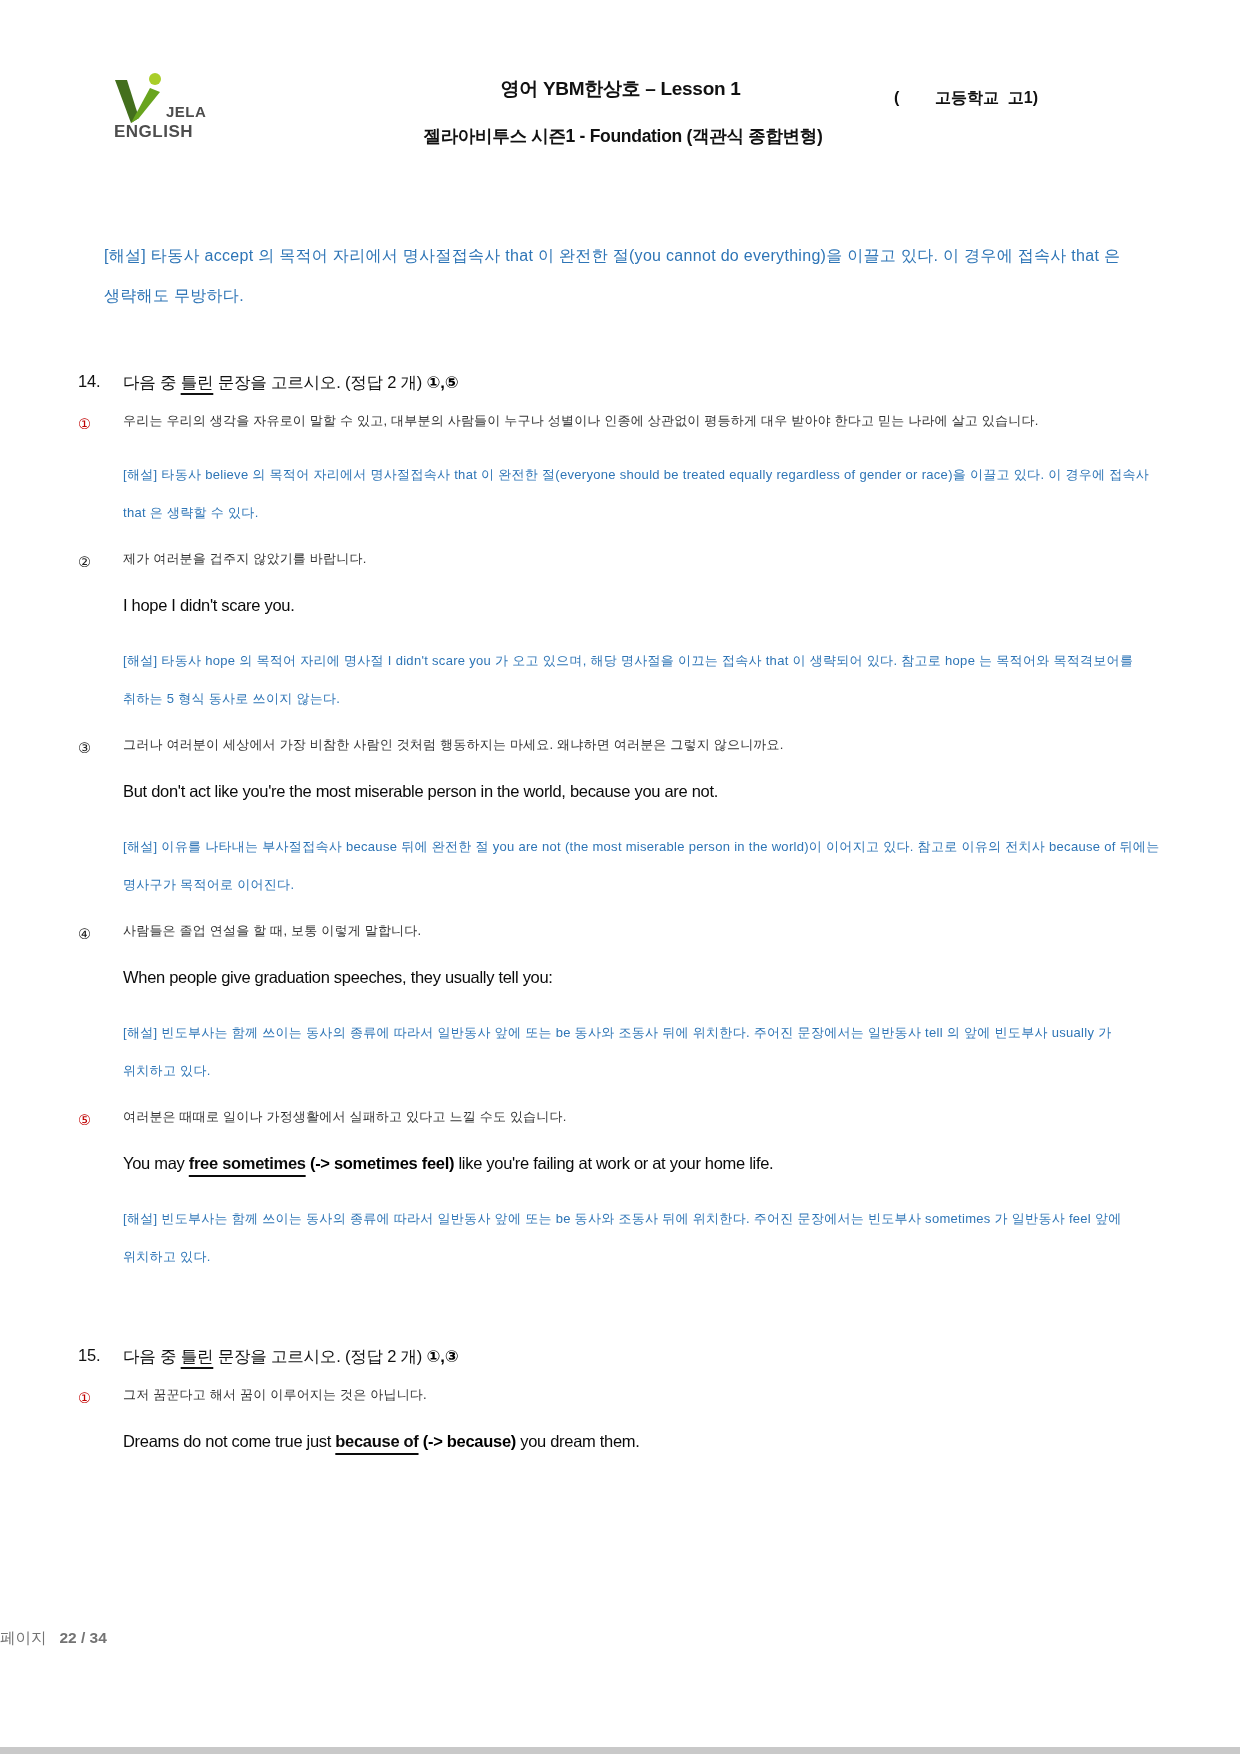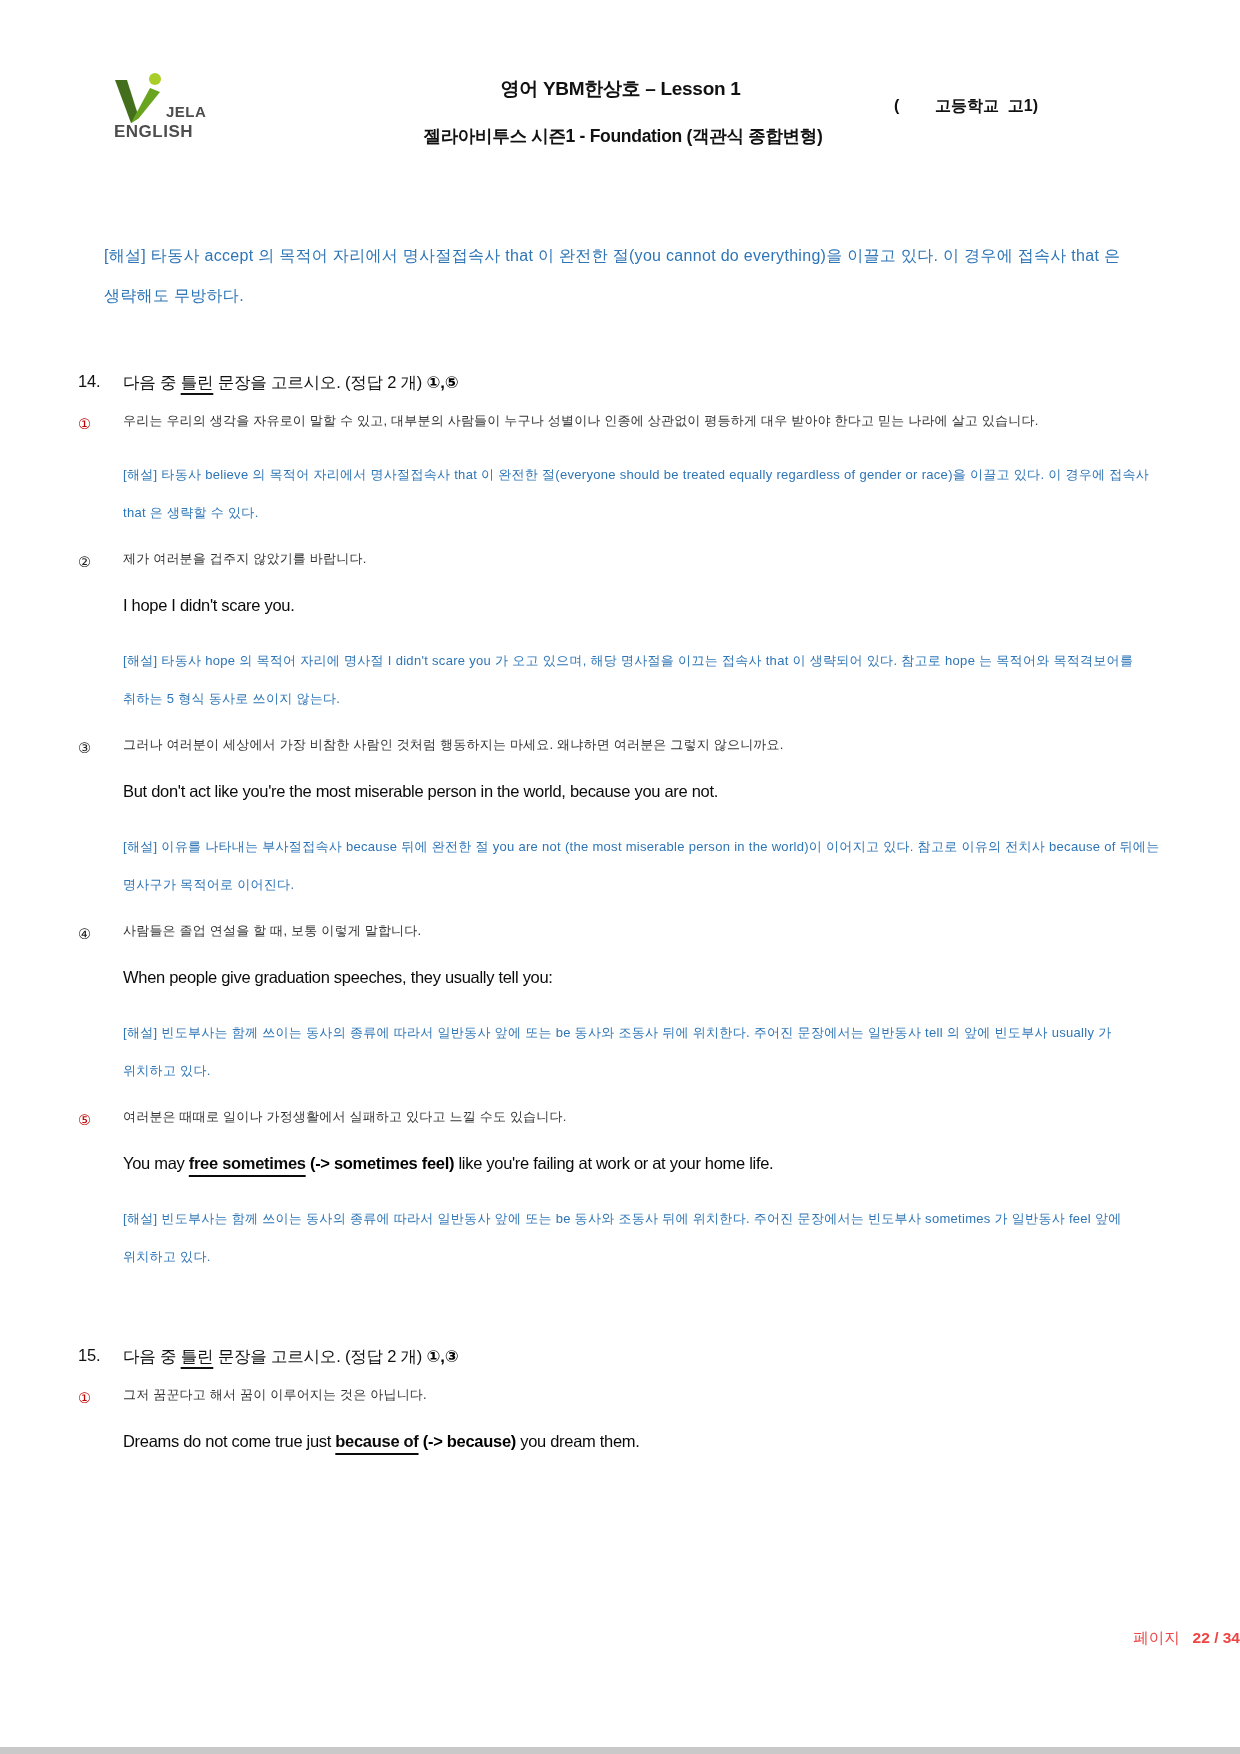--- a/index.html
+++ b/index.html
@@ -13,21 +13,21 @@
 
   
   .header { position:relative; height:100px; }
   .logo { position:absolute; left:36px; top:0; width:120px; }
   .logo-row { display:flex; align-items:flex-end; }
   .logo-mark svg { display:block; }
   .logo-jela { font-size:15px; font-weight:bold; color:#4d4d4d; letter-spacing:.5px; margin-left:2px; margin-bottom:4px; }
   .logo-english { display:block; font-size:17px; font-weight:bold; color:#4d4d4d; letter-spacing:.5px; margin-top:-2px; }
   .hdr-title { position:absolute; top:4px; left:0; right:5px; text-align:center; font-size:19px; font-weight:bold; color:#111; letter-spacing:-.3px; }
   .hdr-subtitle { position:absolute; top:52px; left:0; right:0; text-align:center; font-size:17.5px; font-weight:bold; color:#111; letter-spacing:-.3px; }
-  .hdr-class { position:absolute; top:24px; right:130px; font-size:16px; font-weight:bold; color:#111; white-space:pre; }
+  .hdr-class { position:absolute; top:16px; right:130px; font-size:16px; font-weight:bold; color:#111; white-space:pre; }
 
   
   .note {
     margin-top:64px; margin-left:26px; margin-right:0;
     color:#2e75b6; font-size:16px; line-height:40px; letter-spacing:.3px; word-break:keep-all;
   }
   .seg-u  { text-decoration:underline; text-underline-offset:5px; text-decoration-thickness:1.5px; }
   .seg-bu { font-weight:bold; text-decoration:underline; text-underline-offset:6px; text-decoration-thickness:2px; }
   .seg-rb { color:#000000; font-weight:bold; }
 
@@ -37,21 +37,21 @@
 
   .item { display:flex; margin-top:6px; }
   .item-marker { width:45px; flex:none; font-size:14.5px; color:#222; padding-top:16px; }
   .item-marker[data-color="red"] { color:#c00000; }
   .item-body { flex:1; min-width:0; }
   .kor  { font-size:13px; color:#333; line-height:42px; letter-spacing:.2px; word-break:keep-all; }
   .eng  { font-size:16.5px; color:#0a0a0a; line-height:46px; letter-spacing:-.3px; margin-top:2px; }
   .expl { font-size:13px; color:#2e75b6; line-height:38px; letter-spacing:.3px; margin-top:14px; word-break:keep-all; }
 
   
-  .footer { position:absolute; top:1628px; left:0; right:0; text-align:right; font-size:15.5px; color:#ef4444; }
+  .footer { position:absolute; top:1628px; left:0; right:0; text-align:left; font-size:15.5px; color:#737373; }
   .footer-page { font-weight:bold; }
   .page-edge { position:absolute; bottom:0; left:0; right:0; height:7px; background:#c9c9c9; }
 </style>
 </head>
 <body>
 
 <div class="page">
 
   <div class="header">
     <div class="logo">

